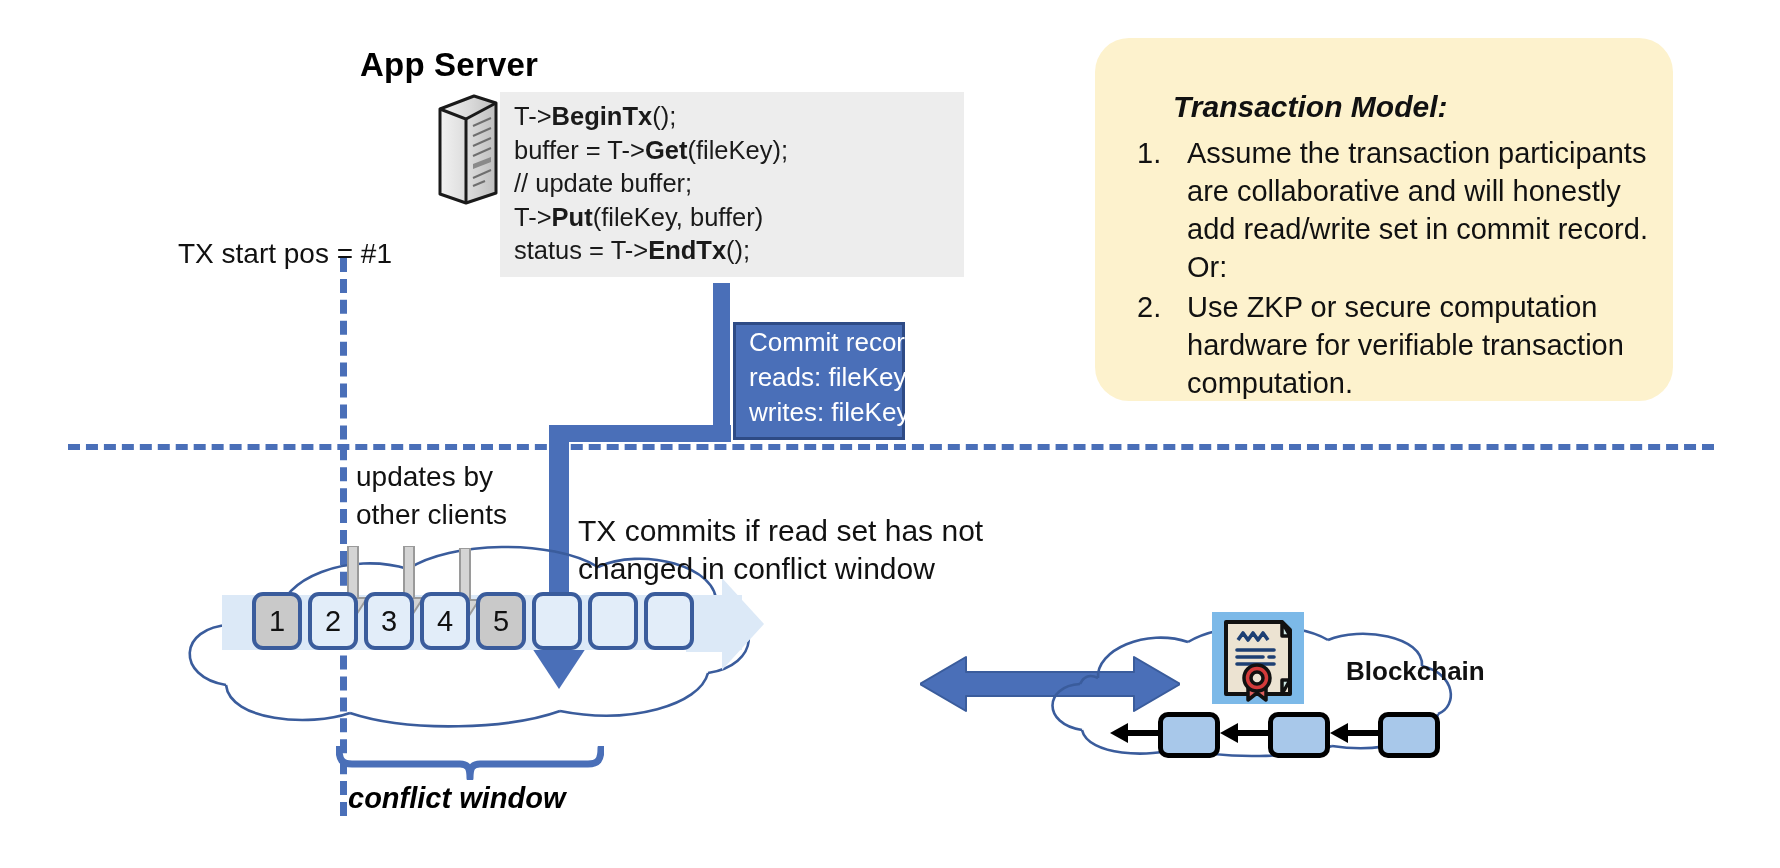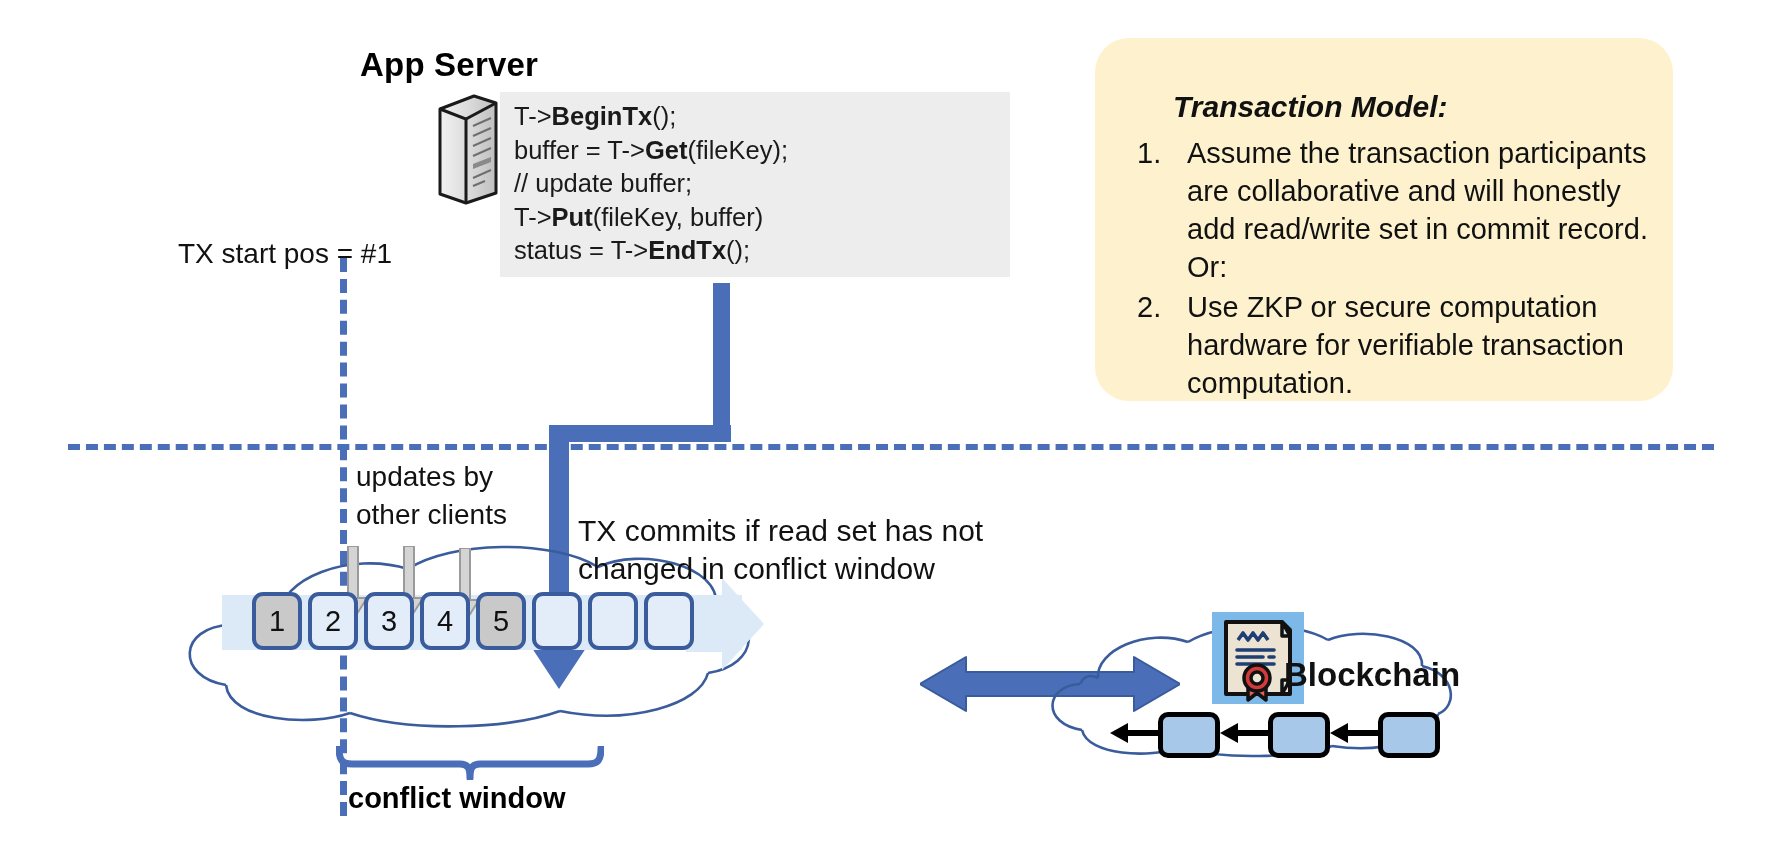--- a/index.html
+++ b/index.html
@@ -22,21 +22,21 @@
   #app-server-title {
     left: 360px; top: 46px;
     font-size: 33px; font-weight: bold; color: #000;
     letter-spacing: .2px;
   }
   #server-icon { left: 432px; top: 93px; width: 72px; height: 112px; }
 
   
   #code-block {
     left: 500px; top: 92px;
-    width: 510px; height: 185px;
+    width: 464px; height: 185px;
     background: #ededed;
     padding: 8px 14px 0 14px;
   }
   #code-block .line {
     font-size: 25.5px; color: #1a1a1a; line-height: 33.5px;
     white-space: pre;
   }
   #code-block .line b { font-weight: bold; }
 
   
@@ -159,37 +159,37 @@
   
   .gray-arrow { width: 30px; height: 76px; }
 
   
   #log-tail-arrow { left: 686px; top: 576px; width: 80px; height: 96px; }
 
   
   #conflict-brace { left: 336px; top: 746px; width: 268px; height: 34px; }
   #conflict-window-label {
     left: 348px; top: 782px;
-    font-size: 29px; font-weight: bold; color: #000;
+    font-size: 29px; font-weight: bold; color: #000; font-style: italic;
   }
 
   
   #bidir-arrow { left: 920px; top: 653px; width: 260px; height: 62px; }
 
   
   #cert-icon { left: 1212px; top: 612px; width: 92px; height: 92px; }
   #cert-bg {
     left: 1212px; top: 612px;
     width: 92px; height: 92px; background: #7cb9e8;
   }
 
   
   #blockchain-label {
-    left: 1284px; top: 656px;
-    font-size: 33px; font-weight: bold; color: #111;
+    left: 1346px; top: 656px;
+    font-size: 26px; font-weight: bold; color: #111;
   }
 
   
   #bc-cloud { left: 1040px; top: 618px; width: 420px; height: 140px; }
 
   
   .bc-block {
     width: 62px; height: 46px;
     background: #a8c8ea;
     border: 5px solid #000;
@@ -253,20 +253,25 @@
 
   <div class="abs" id="tx-start-label">TX start pos = #1</div>
 
   <div class="abs" id="tx-dashed-line"></div>
 
   <div class="abs" id="commit-arrow-vert1"></div>
   <div class="abs" id="commit-arrow-corner"></div>
   <div class="abs" id="commit-arrow-shaft"></div>
   <div class="abs" id="commit-arrow-head"></div>
 
+  <div class="abs sized" id="commit-record-box">
+    <div class="crline">Commit record:</div>
+    <div class="crline">reads: fileKey</div>
+    <div class="crline">writes: fileKey</div>
+  </div>
 
   <div class="abs" id="h-dashed-sep"></div>
 
   <div class="abs" id="log-cloud">
     <svg width="640" height="210" viewBox="0 0 640 210">
       <g fill="none" stroke="#3a5c9c" stroke-width="2.6">
         <path d="M70 100 C18 102 16 152 66 160"></path>
         <path d="M66 160 C70 196 150 202 190 188"></path>
         <path d="M190 188 C250 208 350 204 400 186"></path>
         <path d="M400 186 C470 200 540 180 548 148"></path>

